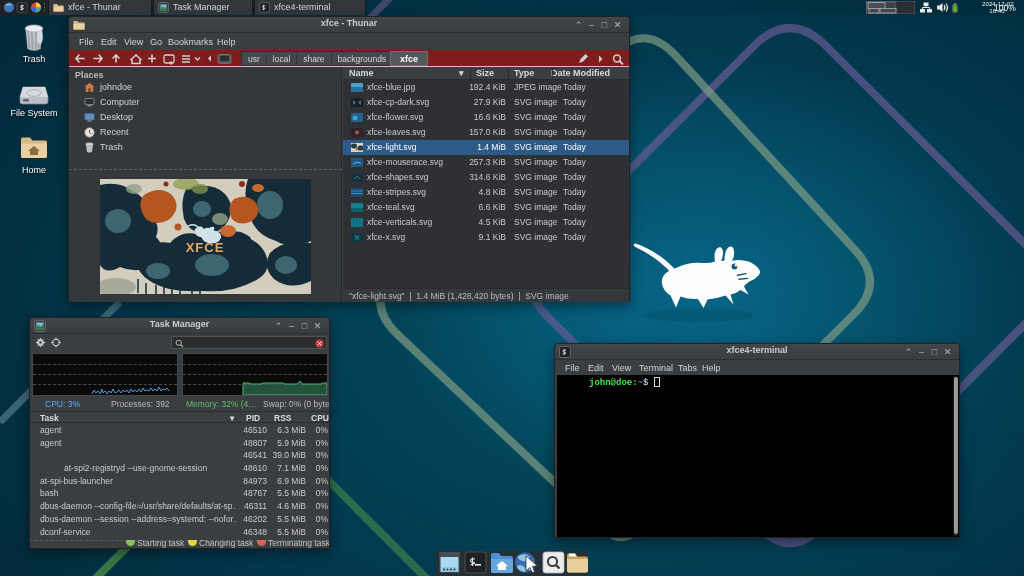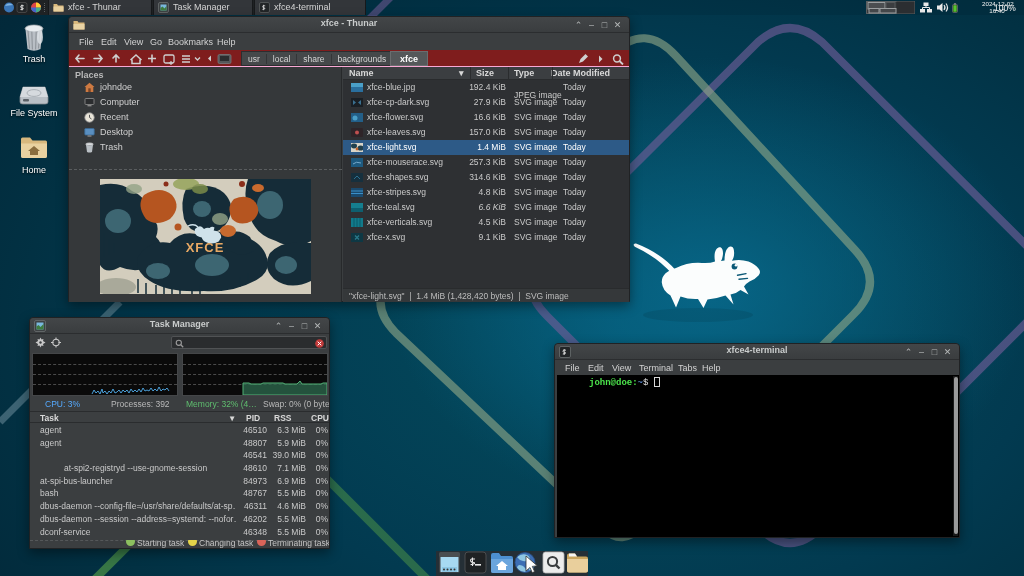--- a/index.html
+++ b/index.html
@@ -232,27 +232,27 @@
     <div class="abs" style="left:6px;top:3px;font-size:9px;font-weight:bold;color:#b9b9b9;">Places</div>
     <div class="abs" style="left:0;top:13px;width:273px;font-size:9px;color:#d0d0d0;">
       <div style="height:15px;padding-left:31px;line-height:15px;position:relative;">johndoe<svg class="abs" style="left:15px;top:2px" width="11" height="11" viewBox="0 0 11 11">
             <path d="M5.5 0.8 L10.5 5 H9.3 V10 H1.7 V5 H0.5 Z" fill="#cd7a42"></path>
             <rect x="4.3" y="6.3" width="2.4" height="3.7" fill="#7a4426"></rect>
           </svg></div>
       <div style="height:15px;padding-left:31px;line-height:15px;position:relative;">Computer<svg class="abs" style="left:15px;top:2px" width="11" height="11" viewBox="0 0 11 11">
             <rect x="1" y="1.5" width="9" height="6" rx="0.8" fill="#2b2d2f" stroke="#888" stroke-width="0.9"></rect>
             <rect x="3.5" y="8" width="4" height="1.4" fill="#888"></rect>
           </svg></div>
+      <div style="height:15px;padding-left:31px;line-height:15px;position:relative;">Desktop<svg class="abs" style="left:15px;top:2px" width="11" height="11" viewBox="0 0 11 11">
+            <rect x="0.8" y="1.5" width="9.4" height="6.5" rx="0.8" fill="#5a8fc0" stroke="#3a6a95" stroke-width="0.8"></rect>
+            <rect x="3.5" y="8.3" width="4" height="1.4" fill="#888"></rect>
+          </svg></div>
       <div style="height:15px;padding-left:31px;line-height:15px;position:relative;">Recent<svg class="abs" style="left:15px;top:2px" width="11" height="11" viewBox="0 0 11 11">
             <circle cx="5.5" cy="5.5" r="4.7" fill="#e8e4d8" stroke="#999" stroke-width="0.8"></circle>
             <path d="M5.5 2.8 V5.5 L7.5 7" stroke="#555" stroke-width="1" fill="none"></path>
-          </svg></div>
-      <div style="height:15px;padding-left:31px;line-height:15px;position:relative;">Desktop<svg class="abs" style="left:15px;top:2px" width="11" height="11" viewBox="0 0 11 11">
-            <rect x="0.8" y="1.5" width="9.4" height="6.5" rx="0.8" fill="#5a8fc0" stroke="#3a6a95" stroke-width="0.8"></rect>
-            <rect x="3.5" y="8.3" width="4" height="1.4" fill="#888"></rect>
           </svg></div>
       <div style="height:15px;padding-left:31px;line-height:15px;position:relative;">Trash<svg class="abs" style="left:15px;top:2px" width="11" height="11" viewBox="0 0 11 11">
             <ellipse cx="5.5" cy="2.2" rx="3.8" ry="1.4" fill="#d8dcdf" stroke="#999" stroke-width="0.6"></ellipse>
             <path d="M2 2.8 L3 10 q2.5 1.2 5 0 L9 2.8 q-3.5 1.5 -7 0 z" fill="#b9bfc4"></path>
           </svg></div>
     </div>
     <div class="abs" style="left:0px;top:102px;width:273px;border-top:1px dashed #5a5d5f;"></div>
 
     <svg class="abs" style="left:31px;top:112px" width="211" height="115" viewBox="0 0 211 115">
       <rect width="211" height="115" fill="#d3cdbd"></rect>
@@ -315,21 +315,21 @@
       <span class="abs" style="left:209px;top:0;height:13px;border-left:1px solid #2a2c2e;"></span>
     </div>
     <div id="rows" class="abs" style="left:0;top:13px;width:286px;font-size:8.5px;color:#cacaca;">
         <div style="position:relative;height:15px;line-height:15px;">
   <svg style="position:absolute;left:8px;top:3px" width="12" height="9" viewBox="0 0 12 9">
             <rect width="12" height="9" fill="#2a6f9e"></rect>
             <rect width="12" height="4" fill="#4a9fc8" y="0"></rect>
           </svg>
   <span style="position:absolute;left:24px;">xfce-blue.jpg</span>
   <span style="position:absolute;left:0;width:163px;text-align:right;">192.4 KiB</span>
-  <span style="position:absolute;left:171px;margin-top:8px;">JPEG image</span>
+  <span style="position:absolute;left:171px;">JPEG image</span>
   <span style="position:absolute;left:220px;">Today</span>
         </div>
         <div style="position:relative;height:15px;line-height:15px;">
   <svg style="position:absolute;left:8px;top:3px" width="12" height="9" viewBox="0 0 12 9">
             <rect width="12" height="9" fill="#1a1f24"></rect>
             <path d="M2 2 l3 2.5 L2 7 z M10 2 l-3 2.5 L10 7 z" fill="#3a6f8f"></path>
           </svg>
   <span style="position:absolute;left:24px;">xfce-cp-dark.svg</span>
   <span style="position:absolute;left:0;width:163px;text-align:right;">27.9 KiB</span>
   <span style="position:absolute;left:171px;">SVG image</span>
@@ -396,21 +396,21 @@
   <span style="position:absolute;left:0;width:163px;text-align:right;">4.8 KiB</span>
   <span style="position:absolute;left:171px;">SVG image</span>
   <span style="position:absolute;left:220px;">Today</span>
         </div>
         <div style="position:relative;height:15px;line-height:15px;">
   <svg style="position:absolute;left:8px;top:3px" width="12" height="9" viewBox="0 0 12 9">
             <rect width="12" height="9" fill="#157f8f"></rect>
             <rect y="5" width="12" height="4" fill="#0e5f6f"></rect>
           </svg>
   <span style="position:absolute;left:24px;">xfce-teal.svg</span>
-  <span style="position:absolute;left:0;width:163px;text-align:right;font-style:italic;">6.6 KiB</span>
+  <span style="position:absolute;left:0;width:163px;text-align:right;">6.6 KiB</span>
   <span style="position:absolute;left:171px;">SVG image</span>
   <span style="position:absolute;left:220px;">Today</span>
         </div>
         <div style="position:relative;height:15px;line-height:15px;">
   <svg style="position:absolute;left:8px;top:3px" width="12" height="9" viewBox="0 0 12 9">
             <rect width="12" height="9" fill="#127a8a"></rect>
             <path d="M3 0 v9 M6 0 v9 M9 0 v9" stroke="#0a5a6a"></path>
           </svg>
   <span style="position:absolute;left:24px;">xfce-verticals.svg</span>
   <span style="position:absolute;left:0;width:163px;text-align:right;">4.5 KiB</span>

